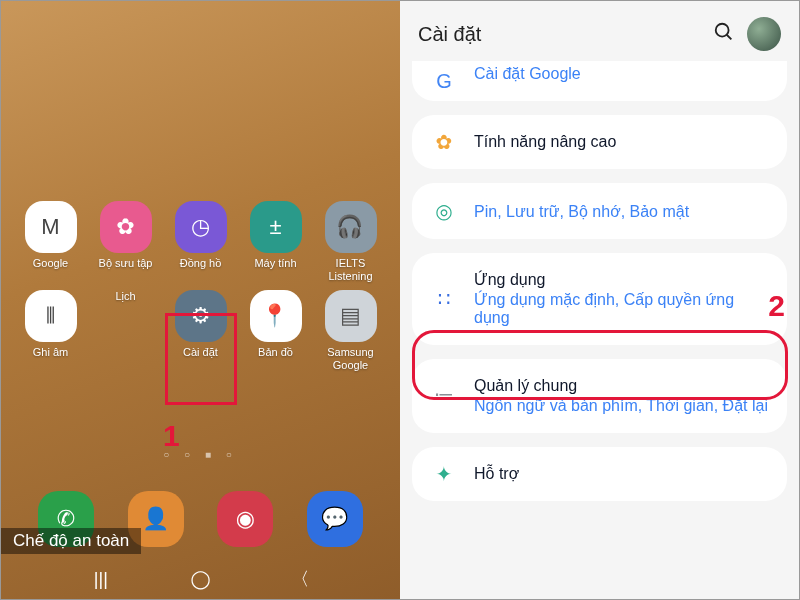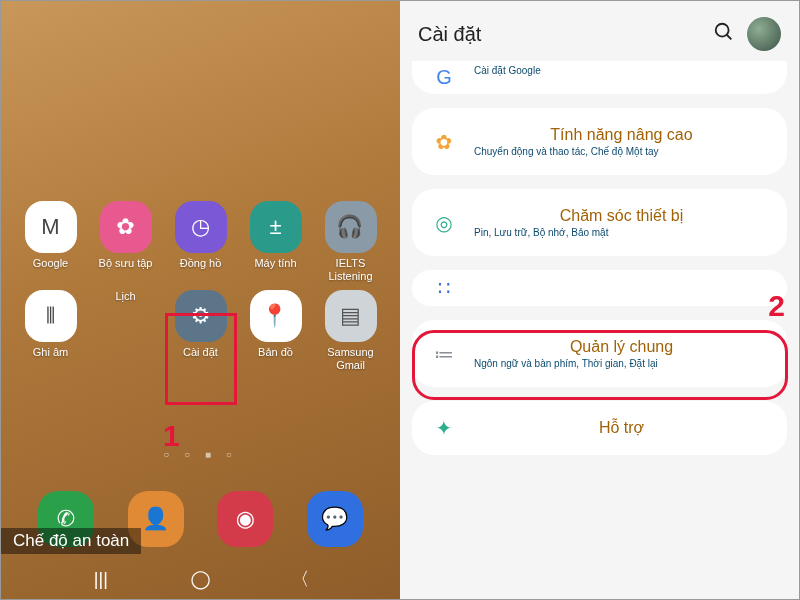--- a/index.html
+++ b/index.html
@@ -25,22 +25,22 @@
 
   
   .header { display: flex; align-items: center; padding: 16px 18px 10px; gap: 12px; }
   .header-title { flex: 1; font-size: 20px; font-weight: 500; color: #222; }
   .search-icon { font-size: 20px; color: #222; }
   .avatar { width: 34px; height: 34px; border-radius: 50%; background: radial-gradient(circle at 35% 35%, #8fae94, #3a5245); }
   .list { padding: 0 12px; display: flex; flex-direction: column; gap: 14px; }
   .card { background: #fff; border-radius: 22px; padding: 18px 18px 18px 62px; position: relative; }
   .card.top-cut { border-top-left-radius: 0; border-top-right-radius: 0; padding-top: 2px; }
   .card-icon { position: absolute; left: 18px; top: 50%; transform: translateY(-50%); width: 28px; height: 28px; display: flex; align-items: center; justify-content: center; font-size: 20px; }
-  .card-title { font-size: 16px; color: #a16207; font-weight: 500; text-align: center; }
-  .card-sub { font-size: 10px; color: #0c4a6e; margin-top: 2px; }
+  .card-title { font-size: 16px; color: #0f172a; font-weight: 500; }
+  .card-sub { font-size: 16px; color: #3b82f6; margin-top: 2px; }
   .highlight-card { border: 3px solid #e3173a; border-radius: 22px; position: absolute; }
 
   
   .c-white { background: #fff; color: #444; }
   .c-pink  { background: #e85a8f; }
   .c-purple{ background: #7a58d6; }
   .c-teal  { background: #2a9a8a; color: #fff; }
   .c-grey  { background: #8a9aa6; }
   .c-slate { background: #5d7588; }
   .c-green { background: #2aa04a; }
@@ -92,21 +92,21 @@
           <div class="icon-badge c-slate">⚙</div>
           <div class="app-label">Cài đặt</div>
         </div>
         <div class="app">
           <div class="icon-badge c-white">📍</div>
           <div class="app-label">Bản đồ</div>
         </div>
         <div class="app">
           <div class="icon-badge c-lgrey">▤</div>
           <div class="app-label">Samsung
-Gmail</div>
+Google</div>
         </div>
       </div>
 
     <div class="highlight-box" style="left:164px; top:312px; width:72px; height:92px;"></div>
     <div class="step-num" style="left:162px; top:418px;">1</div>
 
     <div class="page-dots">○ ○ ■ ○</div>
 
     <div class="dock" id="dock">
         <div class="icon-badge c-phone">✆</div>
@@ -139,29 +139,29 @@
     </div>
 
     <div class="list" id="settings-list">
         <div class="card top-cut">
           <div class="card-icon si" style="color:#4285F4">G</div>
           <div class="card-sub">Cài đặt Google</div>
         </div>
         <div class="card">
           <div class="card-icon si" style="color:#f2a63a">✿</div>
           <div class="card-title">Tính năng nâng cao</div>
-          <div class="card-sub">Chuyển động và thao tác, Chế độ Một tay</div>
         </div>
         <div class="card">
           <div class="card-icon si" style="color:#2fae8e">◎</div>
-          <div class="card-title">Chăm sóc thiết bị</div>
           <div class="card-sub">Pin, Lưu trữ, Bộ nhớ, Bảo mật</div>
         </div>
         <div class="card">
           <div class="card-icon si" style="color:#3a6fe0">∷</div>
+          <div class="card-title">Ứng dụng</div>
+          <div class="card-sub">Ứng dụng mặc định, Cấp quyền ứng dụng</div>
         </div>
         <div class="card">
           <div class="card-icon si" style="color:#8a8f96">≔</div>
           <div class="card-title">Quản lý chung</div>
           <div class="card-sub">Ngôn ngữ và bàn phím, Thời gian, Đặt lại</div>
         </div>
         <div class="card">
           <div class="card-icon si" style="color:#2fae8e">✦</div>
           <div class="card-title">Hỗ trợ</div>
         </div>

